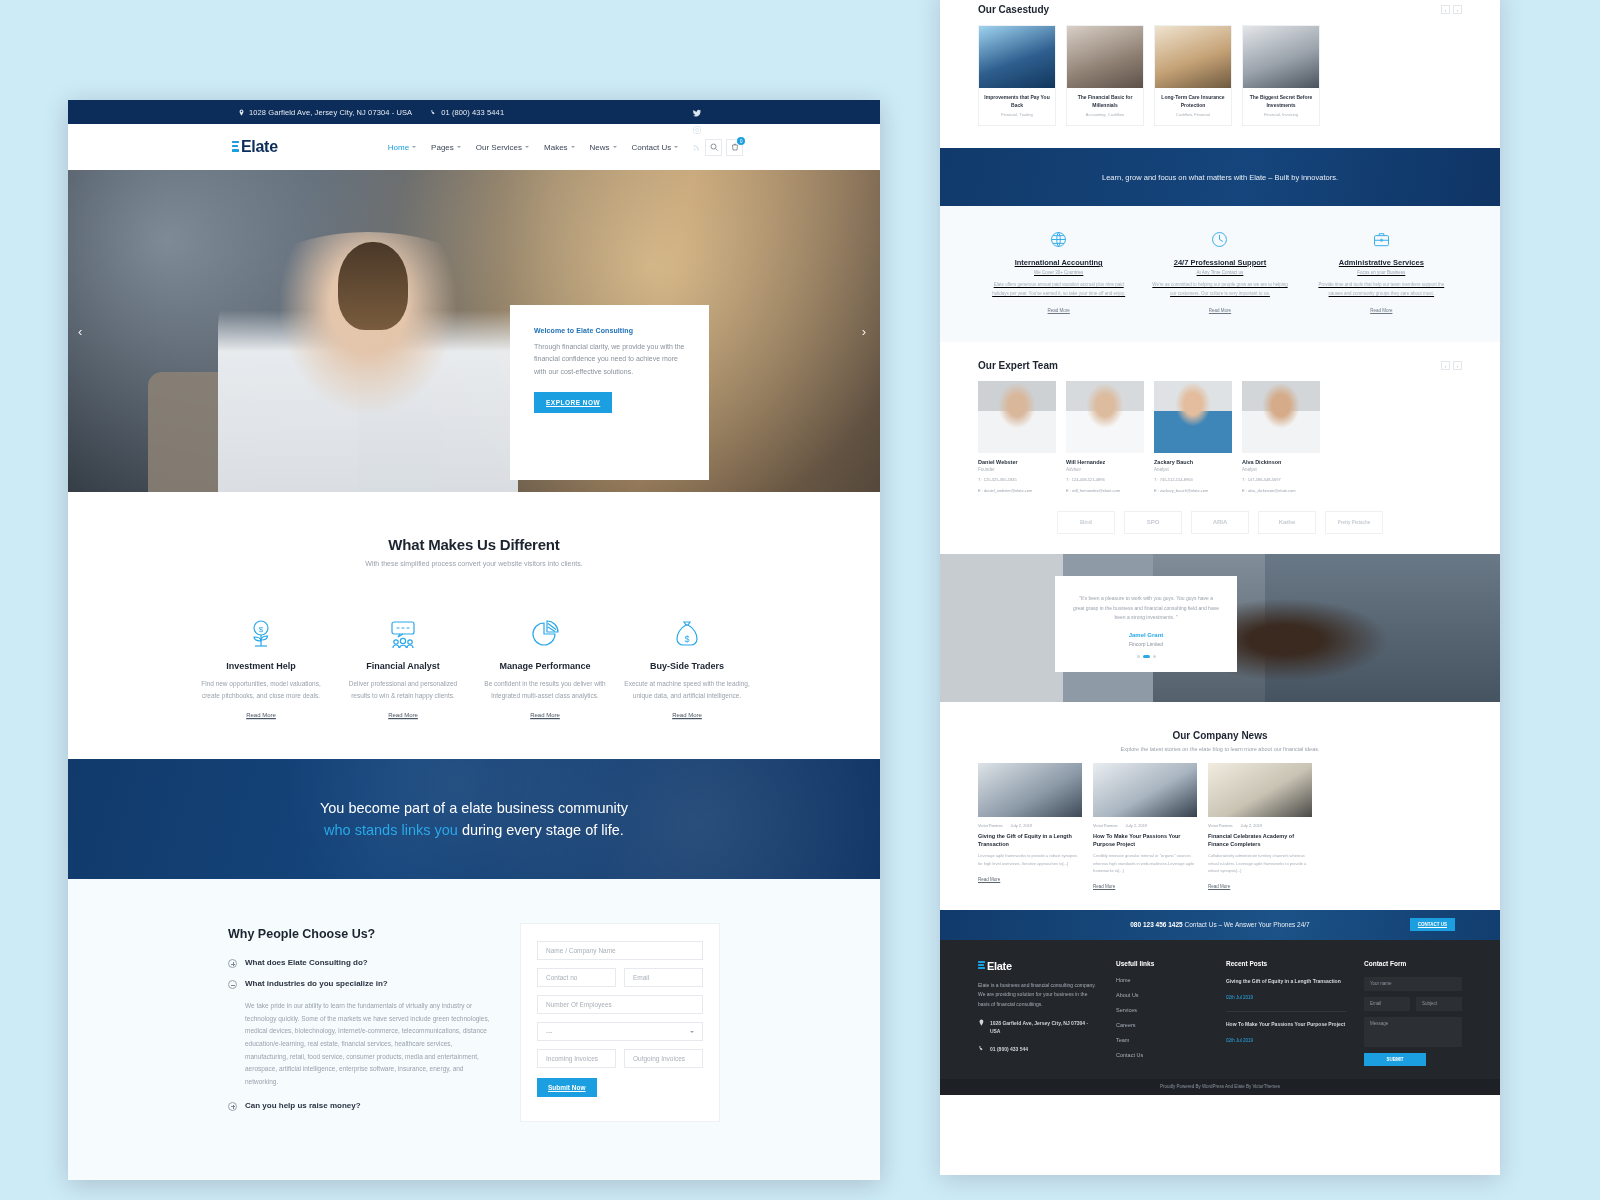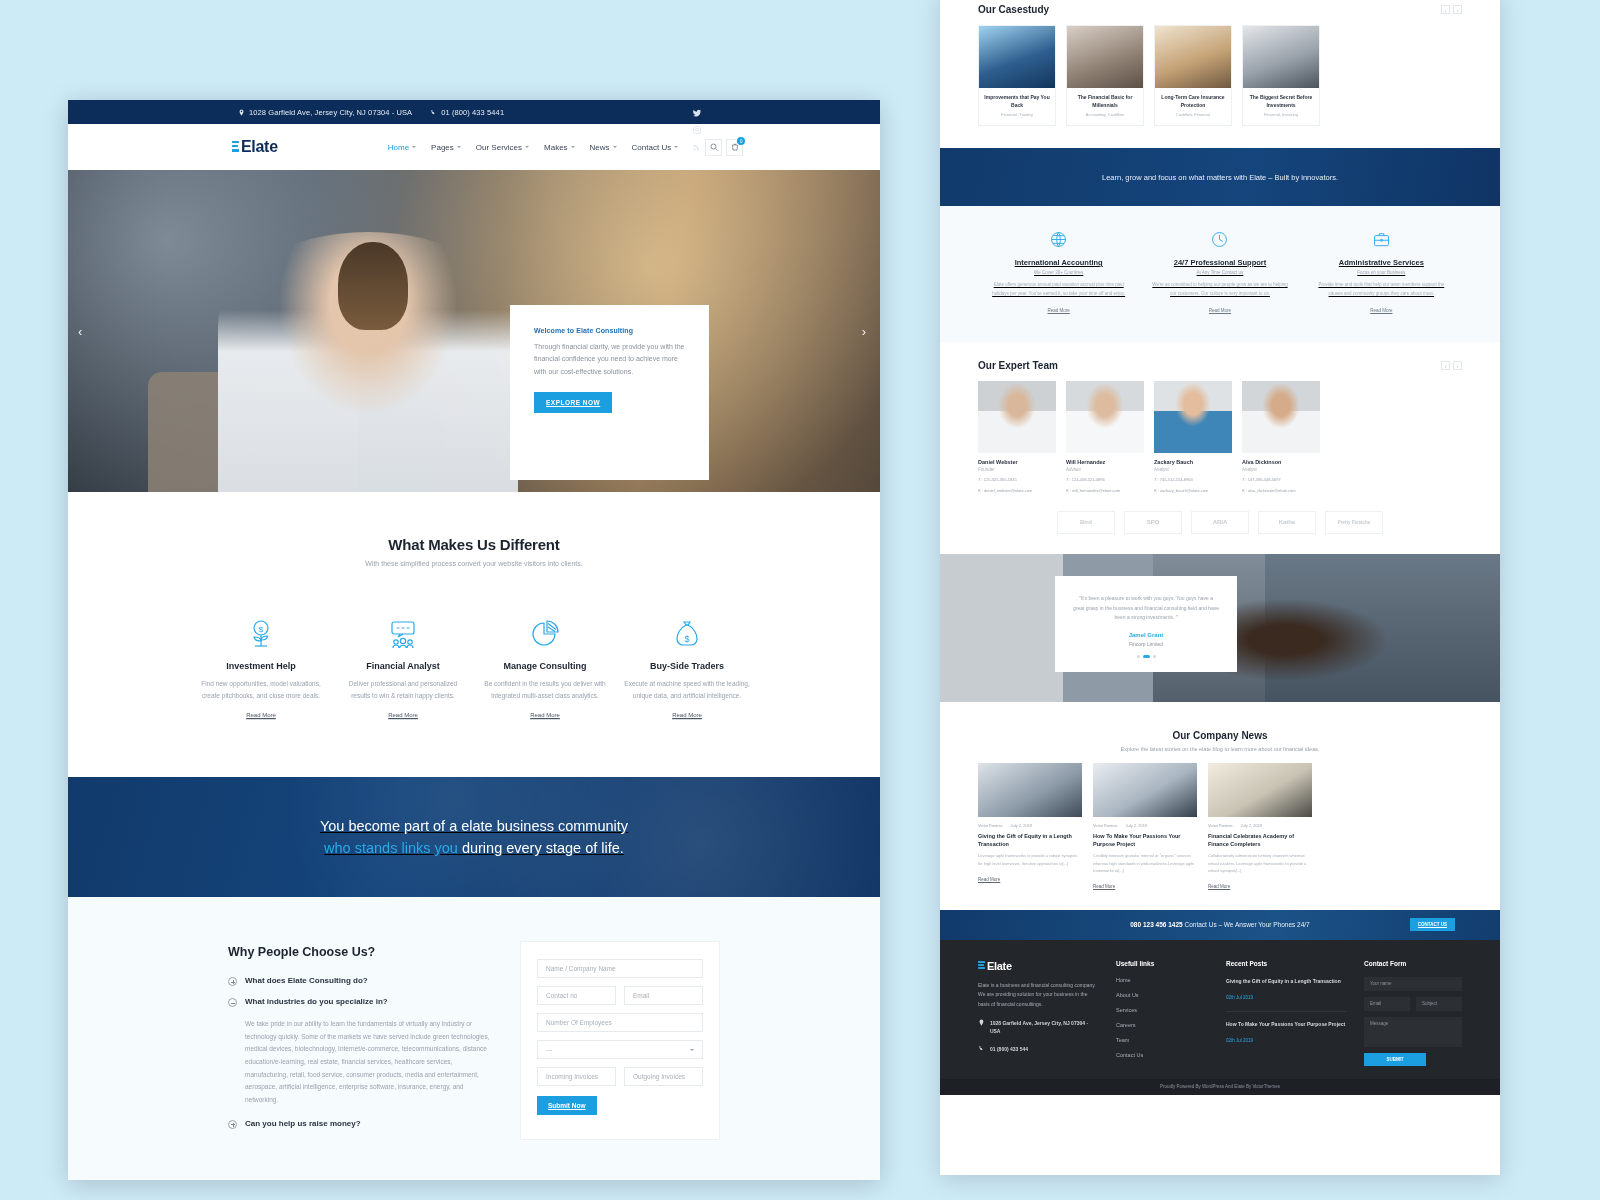--- a/index.html
+++ b/index.html
@@ -68,36 +68,36 @@
     background:#fff; padding:22px 24px;
   }
   .hero-eyebrow { font-size:7px; color:#1b6fb5; font-weight:600; margin-bottom:7px; letter-spacing:.1px; }
   .hero-title { font-size:13.5px; line-height:1.35; color:#1c2430; font-weight:700; margin-bottom:9px; }
   .hero-desc { font-size:7px; line-height:1.75; color:#8a929c; margin-bottom:13px; }
   .hero-btn { display:inline-block; background:#1b9fe0; color:#fff; font-size:6.5px; font-weight:700; letter-spacing:.5px; padding:7px 12px; }
   .hero-arrow { position:absolute; top:50%; transform:translateY(-50%); color:#fff; font-size:13px; opacity:.9; }
   .hero-arrow.l { left:10px; } .hero-arrow.r { right:14px; }
 
   
-  .features { background:#fff; padding:44px 0 56px; text-align:center; }
+  .features { background:#fff; padding:44px 0 38px; text-align:center; }
   .sec-title { font-size:15px; color:#1c2430; font-weight:700; letter-spacing:-.2px; }
   .sec-sub { font-size:7px; color:#9aa2ac; margin-top:7px; }
   .feat-row { display:flex; justify-content:center; gap:0; margin-top:44px; }
   .feat { width:142px; padding:0 8px; }
   .feat-ico { height:38px; display:flex; align-items:flex-end; justify-content:center; }
   .feat-ico svg { stroke:#2aa8e8; fill:none; stroke-width:1.2; }
   .feat h4 { font-size:9px; color:#1c2430; margin-top:12px; font-weight:700; }
   .feat p { font-size:6.5px; line-height:1.85; color:#9aa2ac; margin-top:7px; }
   .feat .more { display:inline-block; margin-top:10px; font-size:6px; color:#4a5563; border-bottom:1px solid #d8dde3; padding-bottom:1px; }
 
   
   .band {
     height:120px; position:relative; overflow:hidden;
     background:linear-gradient(105deg,#113a6b 0%,#15457c 40%,#0f3464 100%);
-    display:flex; align-items:center; justify-content:center; text-align:center;text-decoration:underline;
+    display:flex; align-items:center; justify-content:center; text-align:center;
   }
   .band:before{ content:""; position:absolute; inset:0;
     background:
       radial-gradient(circle at 78% 55%, rgba(255,255,255,.10), transparent 35%),
       radial-gradient(circle at 48% 20%, rgba(255,255,255,.07), transparent 40%);}
   .band-text { position:relative; font-size:14.5px; line-height:1.55; color:#fff; font-weight:400; }
   .band-text .hl { color:#2aa8e8; }
 
   
   .lower { background:#f6fbfe; padding:44px 0 70px; display:flex; justify-content:center; gap:30px; }
@@ -356,21 +356,21 @@
       </div>
 
       <div class="feat">
         <div class="feat-ico">
           <svg width="30" height="30" viewBox="0 0 30 30">
               <path d="M14 4a11 11 0 1 0 11 11H14z"></path>
               <path d="M17 2a11 11 0 0 1 11 11H17z"></path>
               <path d="M18 4.5l8 6M18 8l7 4.6"></path>
             </svg>
         </div>
-        <h4>Manage Consulting</h4>
+        <h4>Manage Performance</h4>
         <p>Be confident in the results you deliver with integrated multi-asset class analytics.</p>
         <a class="more" href="#">Read More</a>
       </div>
 
       <div class="feat">
         <div class="feat-ico">
           <svg width="28" height="30" viewBox="0 0 28 30">
               <path d="M11 3h6l-2 3h-2z"></path>
               <path d="M13 6c-6 3-9 9-9 14a6 6 0 0 0 6 6h8a6 6 0 0 0 6-6c0-5-3-11-9-14z"></path>
               <text x="14" y="23" font-size="9" text-anchor="middle" fill="#2aa8e8" stroke="none" font-family="Liberation Sans, sans-serif">$</text>

